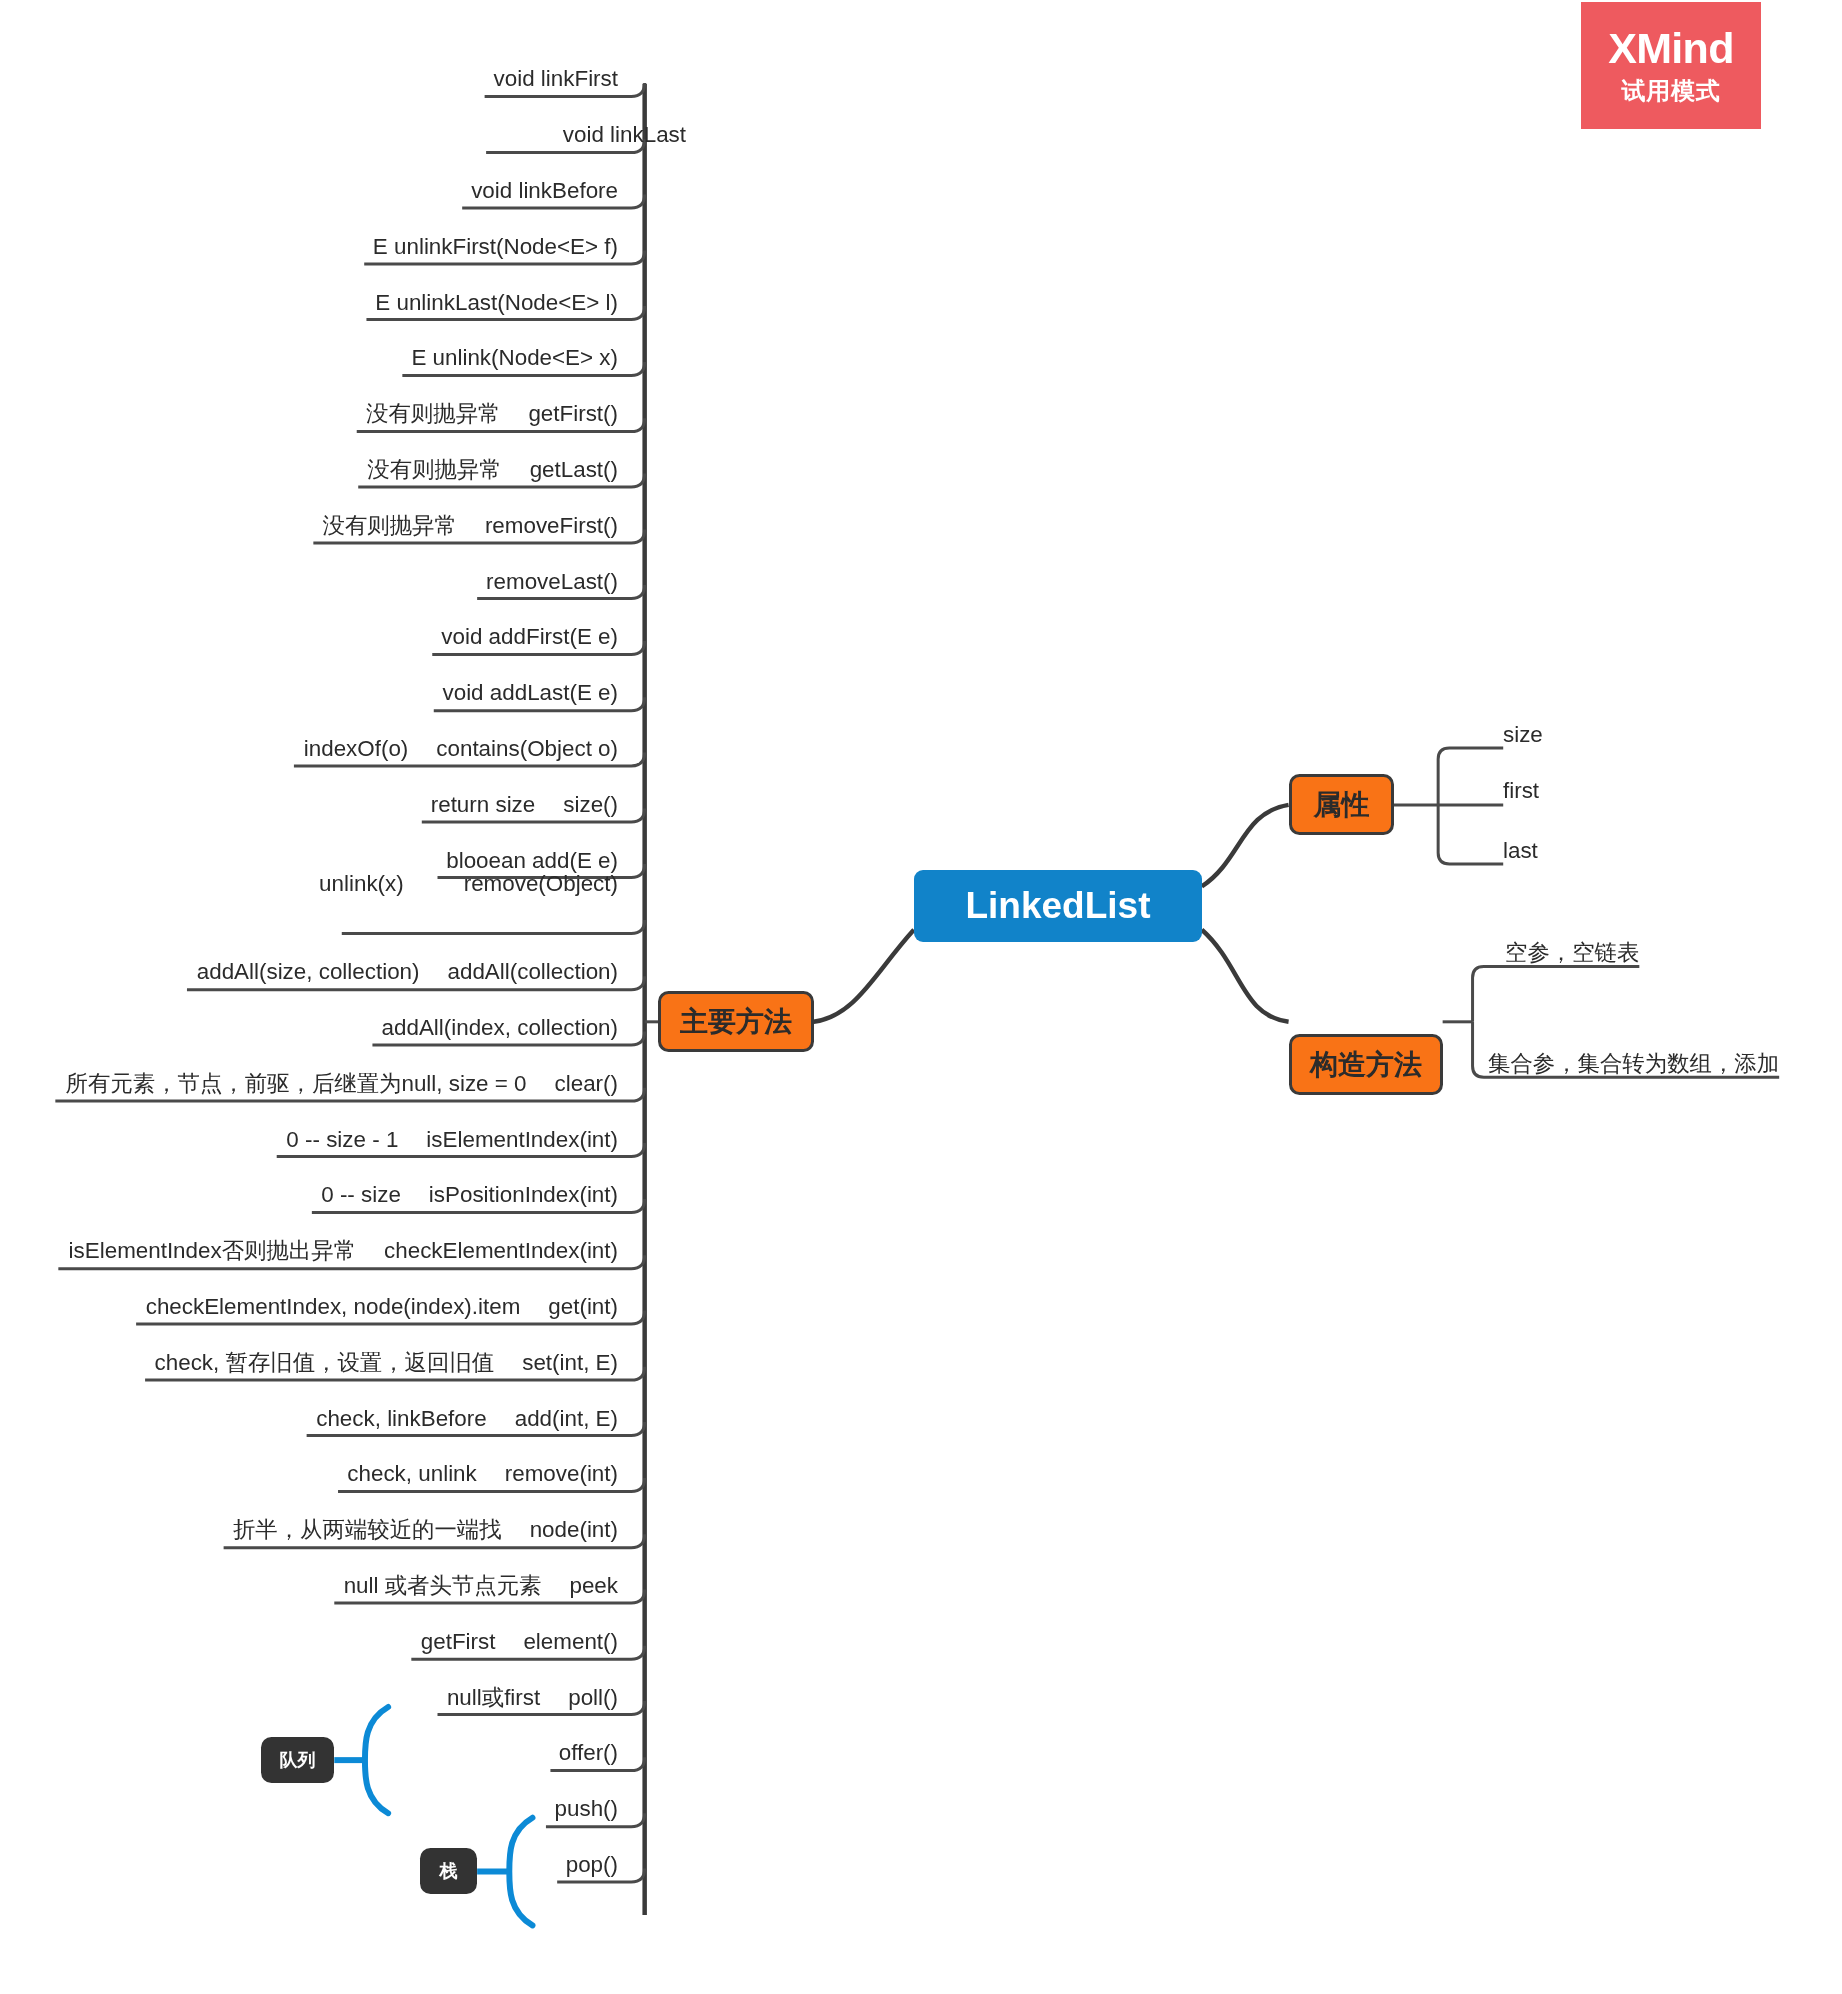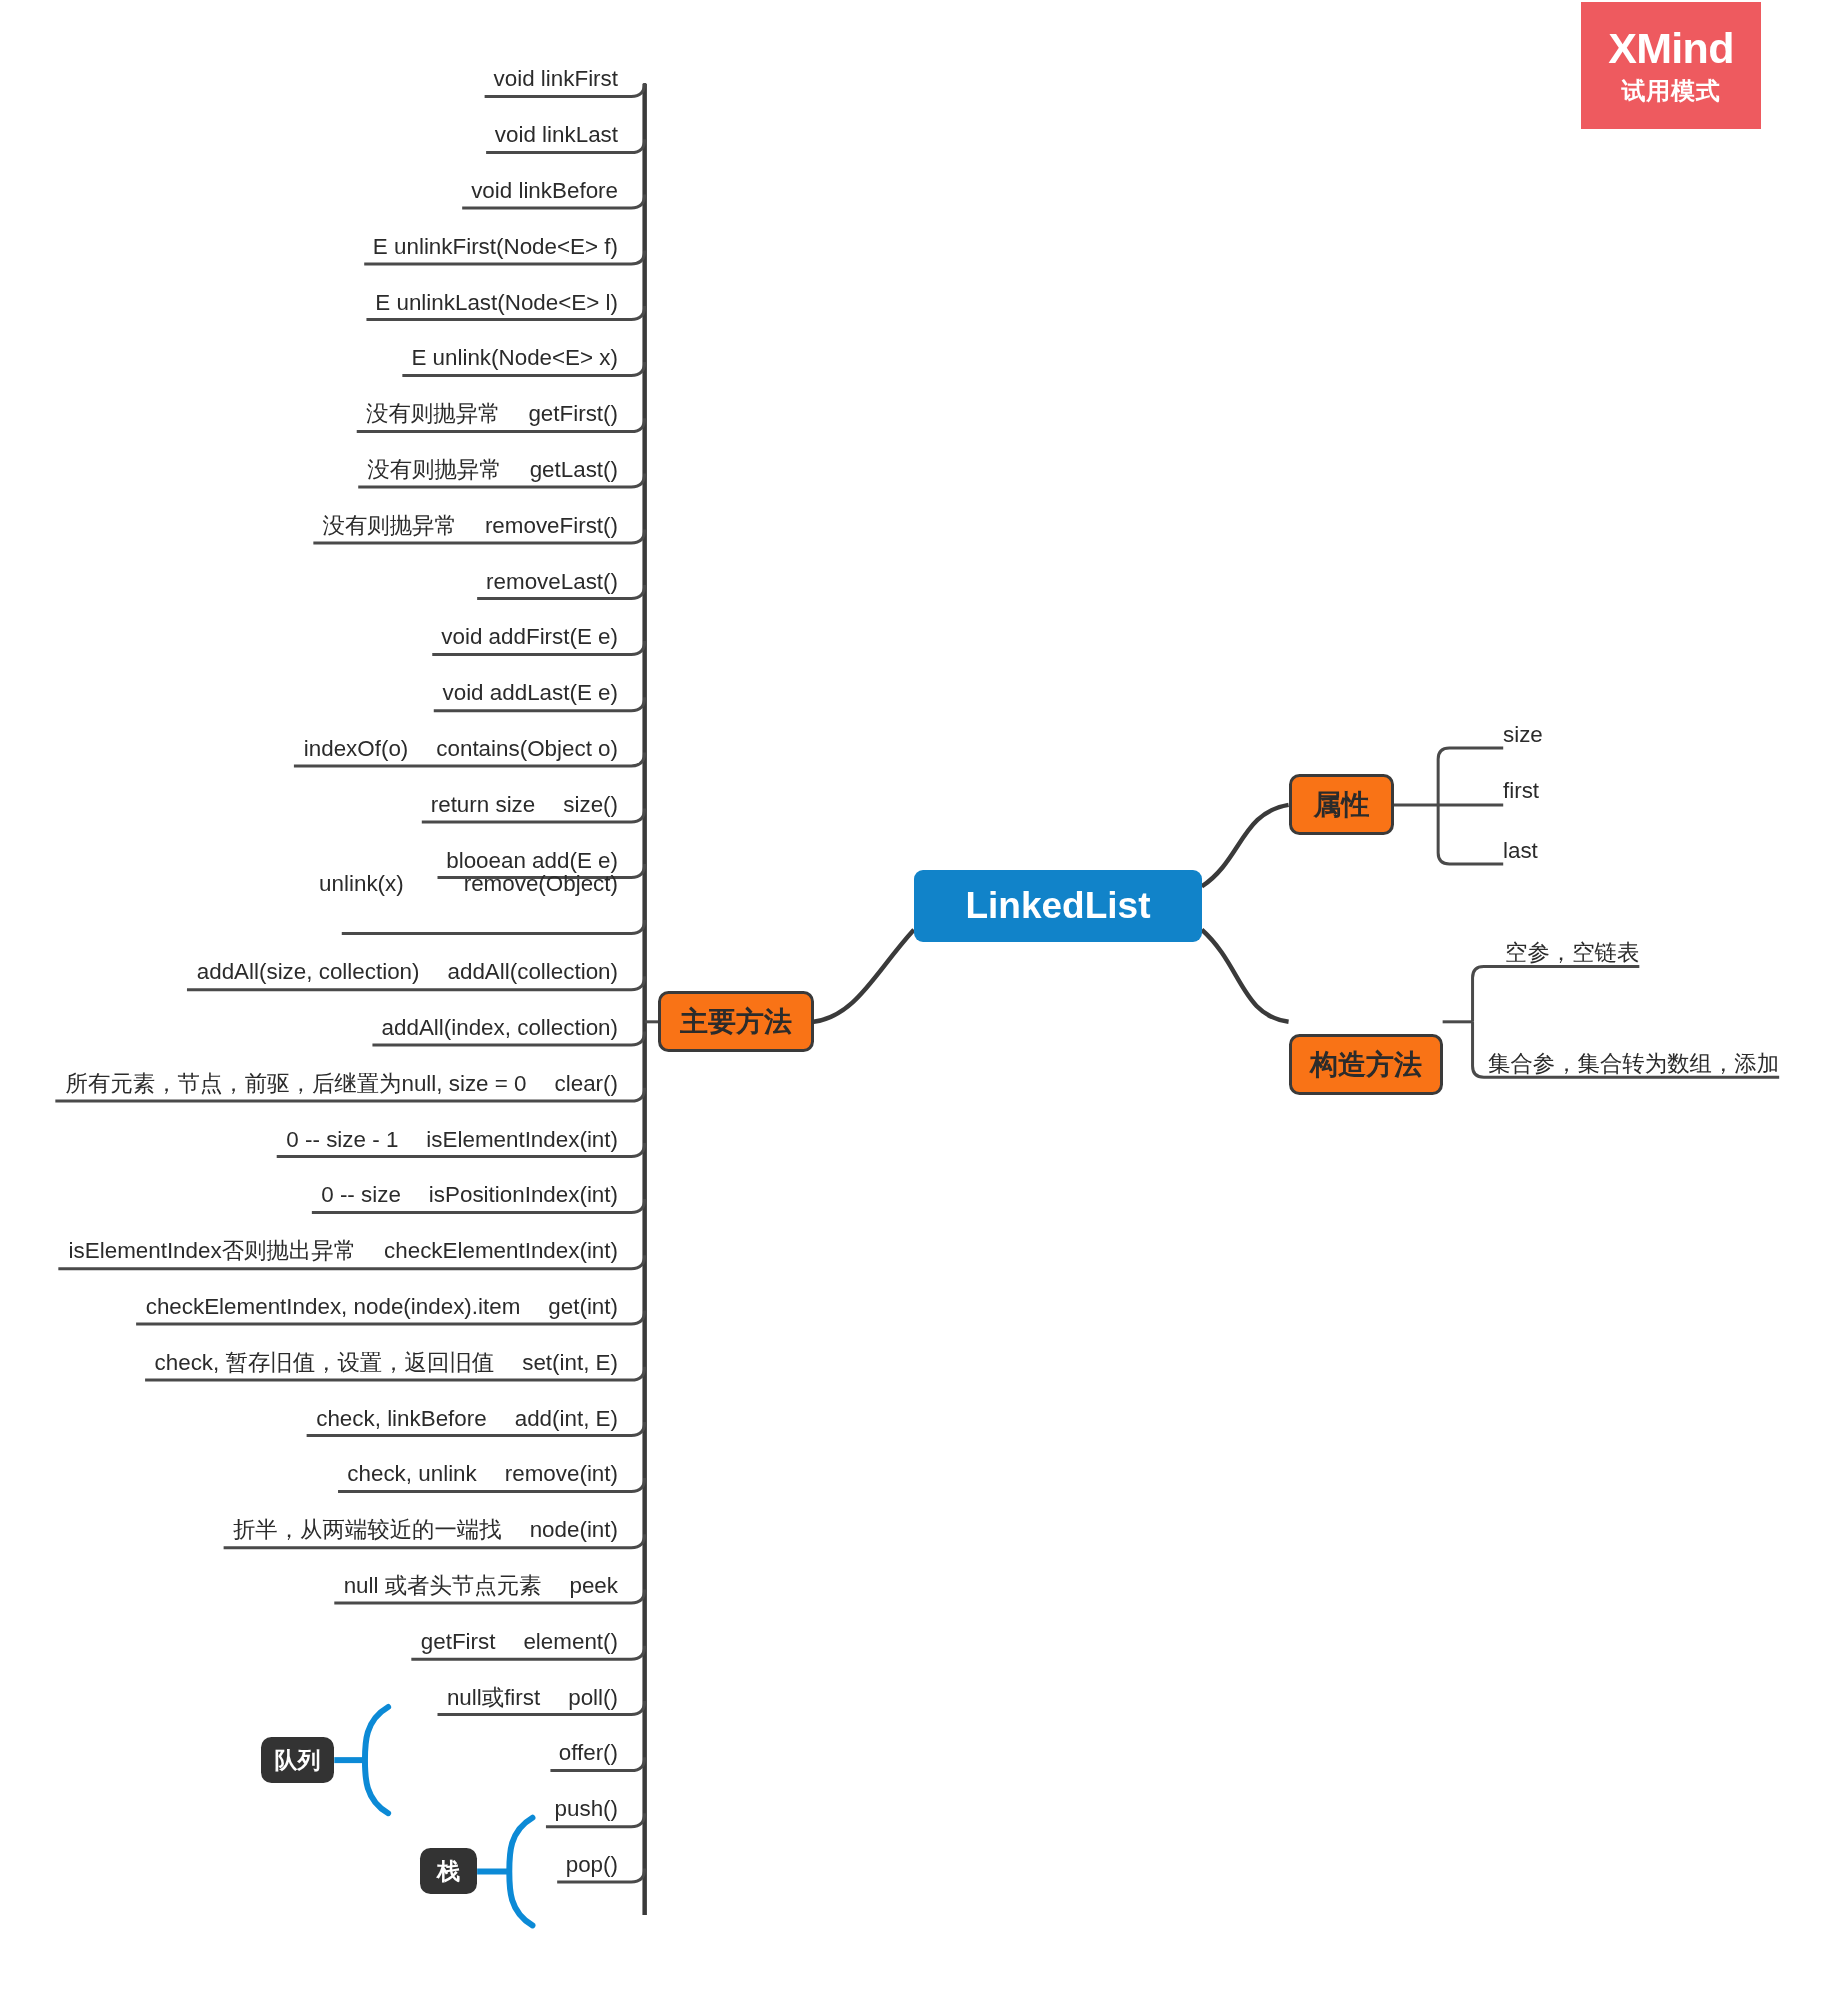--- a/index.html
+++ b/index.html
@@ -71,21 +71,21 @@
   #lvl1-main {left:658px; top:991px;width:156px;height:61px;}
 
   
   .badge{
     position:absolute;
     background:#333333;
     border-radius:10.5px;
     display:flex;align-items:center;justify-content:center;
     box-sizing:border-box;
   }
-  .badge span{color:#ffffff;font-size:23px;font-weight:bold;}
+  .badge span{color:#ffffff;font-size:18px;font-weight:bold;}
   #badge-queue{left:261px;top:1737px;width:73px;height:46px;}
   #badge-stack{left:420px;top:1848px;width:57px;height:46px;}
 
   
   .row{
     position:absolute;
     height:30px;
     display:flex;align-items:flex-end;
     box-sizing:border-box;
     white-space:nowrap;
@@ -200,21 +200,21 @@
     <span>队列</span>
   </div>
   <div id="badge-stack" class="badge">
     <span>栈</span>
   </div>
 
   <div id="rows-layer">
       <div class="row left" style="top: 61px; right: 1224px;">
         <span class="main-label">void linkFirst</span>
       </div>
-      <div class="row left" style="top: 117px; right: 1224px; margin-left: 40px;">
+      <div class="row left" style="top: 117px; right: 1156px; margin-left: 40px;">
         <span class="main-label">void linkLast</span>
       </div>
       <div class="row left" style="top: 173px; right: 1224px;">
         <span class="main-label">void linkBefore</span>
       </div>
       <div class="row left" style="top: 229px; right: 1224px;">
         <span class="main-label">E unlinkFirst(Node&lt;E&gt; f)</span>
       </div>
       <div class="row left" style="top: 285px; right: 1224px;">
         <span class="main-label">E unlinkLast(Node&lt;E&gt; l)</span>

